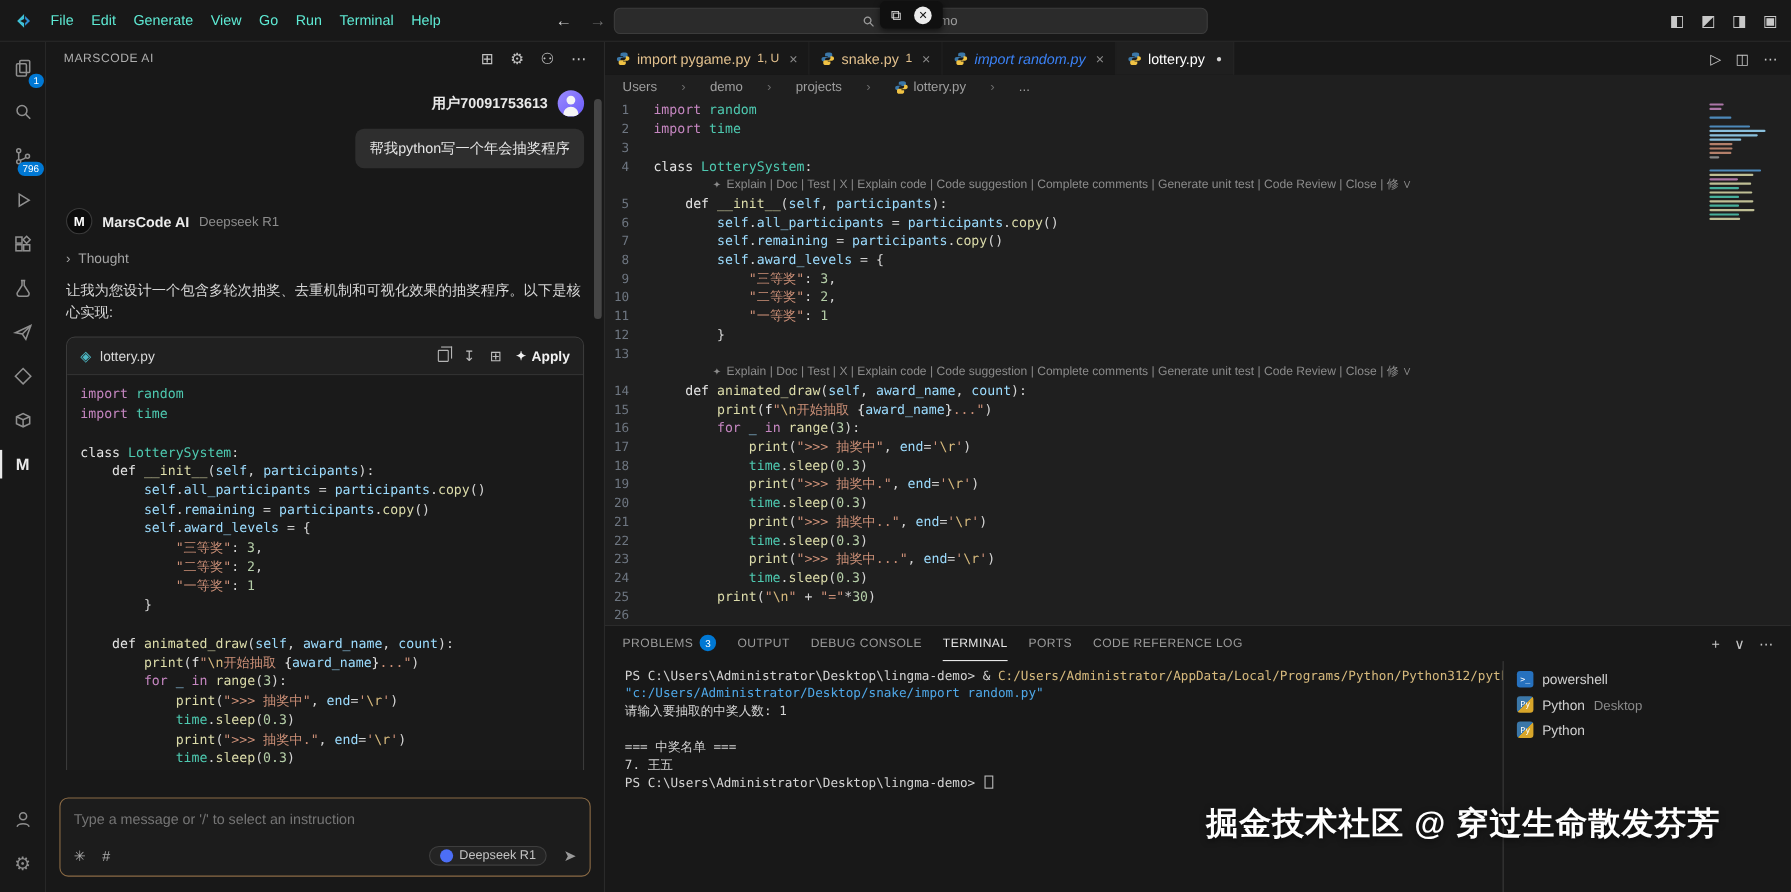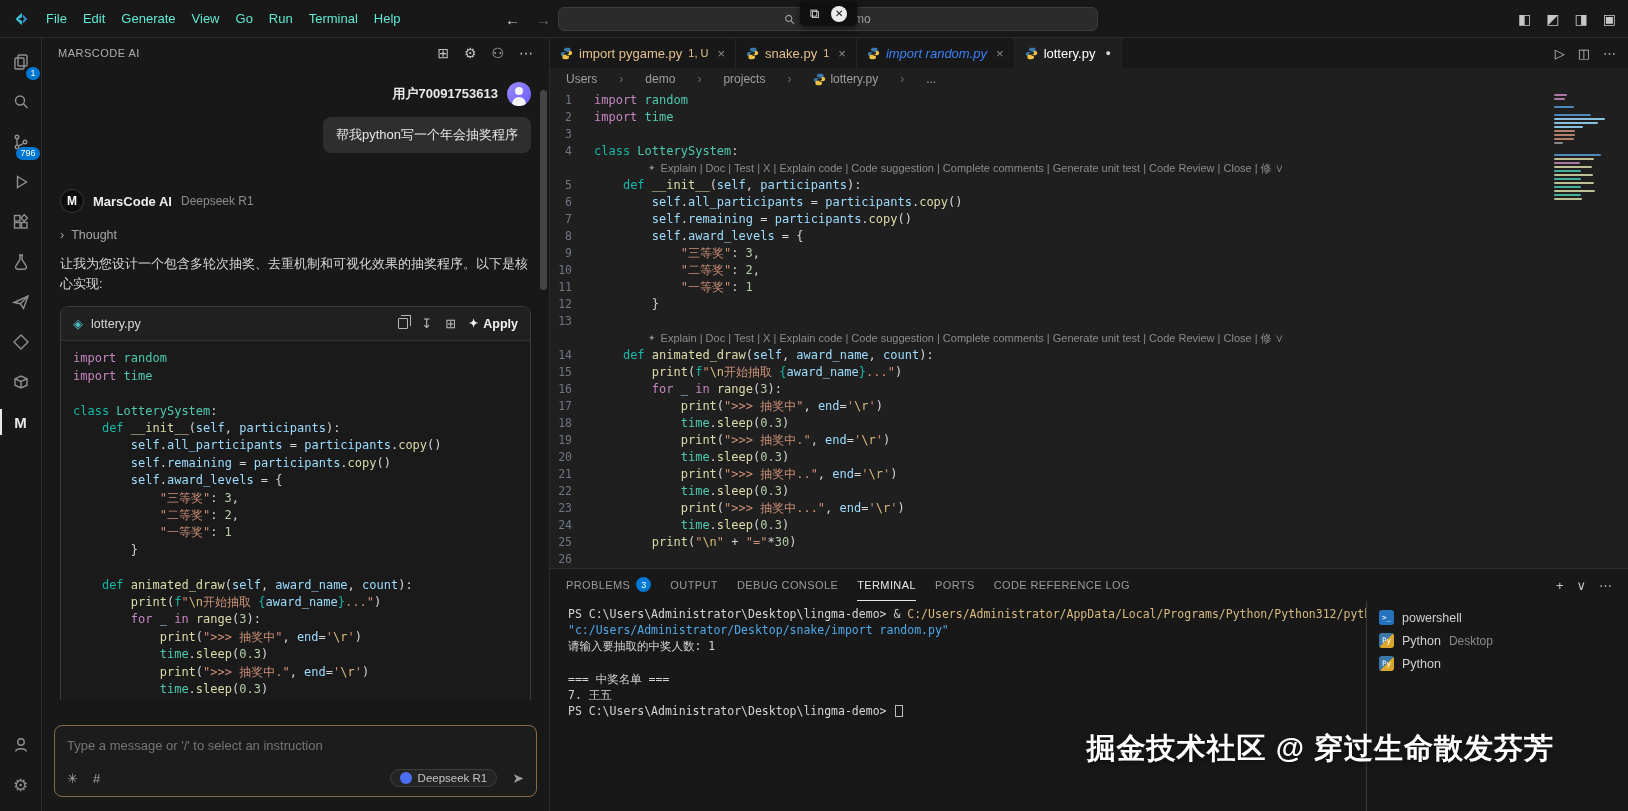--- a/index.html
+++ b/index.html
@@ -89,21 +89,21 @@
   .bc-sep { color:#6d6d6d; }
   .editor { flex:1; min-height:0; position:relative; overflow:hidden; font-family:"DejaVu Sans Mono",monospace; font-size:12px; padding-top:2px; }
   .code-row { display:flex; height:17px; line-height:17px; white-space:pre; }
   .ln { width:44px; flex:none; text-align:right; padding-right:22px; color:#6e7681; font-size:11.5px; }
   .tks { white-space:pre; }
   .lens-row { height:17px; line-height:17px; padding-left:98px; color:#8b8b8b; font-size:11px; display:flex; align-items:center; gap:5px; font-family:"Liberation Sans",sans-serif; white-space:pre; }
   .lens-ic { font-size:9px; color:#8b8b8b; }
   .minimap { position:absolute; top:4px; right:16px; width:58px; display:flex; flex-direction:column; gap:2px; }
   .mm-line { height:2px; border-radius:1px; }
 
-  .tk-k { color:#C586C0; } .tk-d { color:#14b8a6; } .tk-c { color:#4EC9B0; }
+  .tk-k { color:#C586C0; } .tk-d { color:#e5e5e5; } .tk-c { color:#4EC9B0; }
   .tk-f { color:#DCDCAA; } .tk-v { color:#9CDCFE; } .tk-s { color:#CE9178; }
   .tk-e { color:#D7BA7D; } .tk-n { color:#B5CEA8; } .tk-p { color:#D4D4D4; }
   .tk-m { color:#4EC9B0; } .tk-y { color:#d7ba7d; } .tk-b { color:#4fa8e8; }
 
   
   .panel { height:243px; flex:none; border-top:1px solid #2e2e2e; background:#181818; display:flex; flex-direction:column; }
   .panel-top { height:32px; flex:none; display:flex; align-items:center; padding:0 16px; }
   #panel-tabs { display:flex; gap:19px; height:100%; align-items:center;text-align:center; }
   .ptab { display:flex; align-items:center; gap:6px; font-size:11px; letter-spacing:.4px; color:#9a9a9a; height:100%; border-bottom:1px solid transparent; cursor:default; }
   .ptab.active { color:#e7e7e7; border-bottom-color:#e7e7e7; }
@@ -113,21 +113,21 @@
   .terminal { flex:1; min-width:0; padding:5px 0 0 18px; font-family:"DejaVu Sans Mono",monospace; font-size:11.5px; line-height:16.2px; color:#cccccc; overflow:hidden; }
   .t-row { white-space:pre; }
   .t-cursor { display:inline-block; width:8px; height:12px; border:1px solid #bbbbbb; vertical-align:-2px; margin-left:2px; }
   .terminal-side { width:262px; flex:none; border-left:1px solid #3a3a3a; padding-top:5px; }
   .tl-row { height:23px; display:flex; align-items:center; gap:8px; padding:0 12px; font-size:12.5px; color:#d0d0d0; }
   .tl-ic { width:15px; height:15px; border-radius:3px; font-size:7.5px; display:flex; align-items:center; justify-content:center; font-family:"DejaVu Sans Mono",monospace; color:#fff; flex:none; }
   .tl-ic.powershell { background:#2671be; }
   .tl-ic.python { background:linear-gradient(135deg,#3b77a8 50%,#d8a62a 50%); }
   .tl-sub { color:#8a8a8a; font-size:12px; }
 
-  .watermark { position:absolute; right:74px; bottom:42px; font-size:29px; font-weight:700; color:#ffffff; text-shadow:0 2px 6px rgba(0,0,0,.55); letter-spacing:1px; z-index:50;margin-left:18px; }
+  .watermark { position:absolute; right:64px; bottom:42px; font-size:29px; font-weight:700; color:#ffffff; text-shadow:0 2px 6px rgba(0,0,0,.55); letter-spacing:1px; z-index:50;margin-left:18px; }
 </style>
 </head>
 <body>
 
 <div class="app">
 
   <div class="titlebar">
     <span class="logo">
       <svg width="18" height="18" viewBox="0 0 20 20">
           <path d="M4 10l7-7v5l-4 2 4 2v5z" fill="#3fc1d6"></path>

